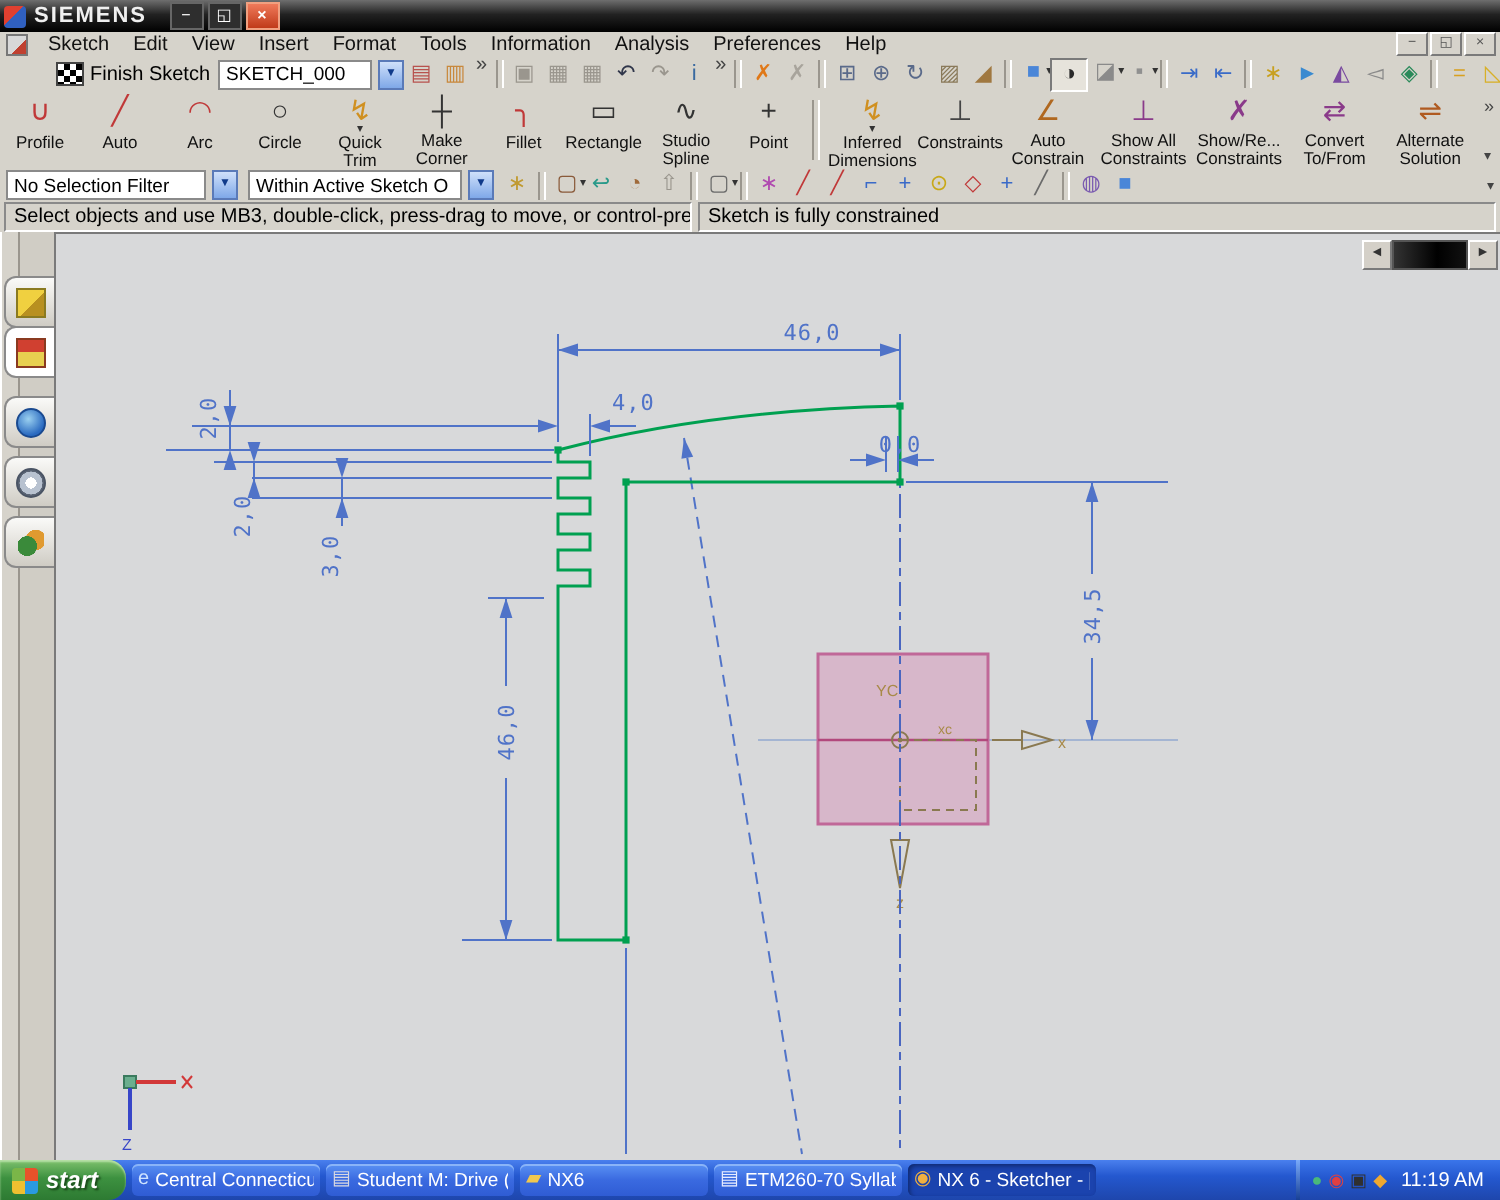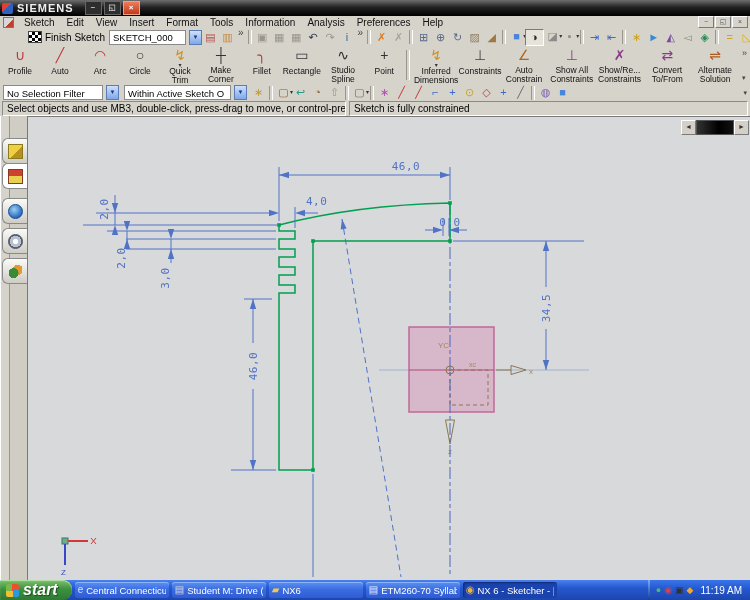--- a/index.html
+++ b/index.html
@@ -109,21 +109,21 @@
   .ztxt{font-family:"Liberation Sans",sans-serif;font-size:8px;fill:#3846C8;}
 
   
   .taskbar{position:absolute;top:580px;left:0;width:750px;height:20px;
     background:linear-gradient(180deg,#4a80ee,#2458cf 40%,#1e46ac);display:flex;align-items:center;}
   .startbtn{height:20px;padding:0 14px 0 6px;display:flex;align-items:center;gap:4px;
     background:linear-gradient(180deg,#7fc26e,#3d9140 45%,#2d7a32);border-radius:0 9px 9px 0;
     box-shadow:inset 0 1px 1px #b8e0a8;}
   .startflag{width:13px;height:13px;border-radius:2px;background:#2d7a32;
     background:conic-gradient(#e8522a 0 25%,#2a9ae0 25% 50%,#f0c030 50% 75%,#7ab648 75%);}
-  .startlbl{color:#fff;font-size:16px;font-style:italic;font-weight:bold;text-shadow:1px 1px 1px #1a4a1a;}
+  .startlbl{color:#fff;font-size:12px;font-style:italic;font-weight:bold;text-shadow:1px 1px 1px #1a4a1a;}
   .task{flex:0 0 88px;height:16px;margin-left:3px;display:flex;align-items:center;gap:3px;padding:0 3px;
     background:linear-gradient(180deg,#5a92f4,#3a6ae0 50%,#2f5cd4);border-radius:3px;
     box-shadow:inset 0 1px 0 #8ab4f8;overflow:hidden;}
   .task.active{background:#1b43ae;box-shadow:inset 1px 1px 2px #102a70;}
   .task .tg{font-size:10px;line-height:16px;}
   .task .tl{color:#fff;font-size:9.5px;white-space:nowrap;overflow:hidden;}
   .tray{margin-left:auto;height:20px;display:flex;align-items:center;gap:3px;padding:0 8px 0 6px;
     background:linear-gradient(180deg,#3a75ea,#2458cf 45%,#1e46ac);
     border-left:2px solid;border-image:linear-gradient(#7fb0ff,#123a90) 1;}
   .trayicon{font-size:9px;line-height:18px;}

